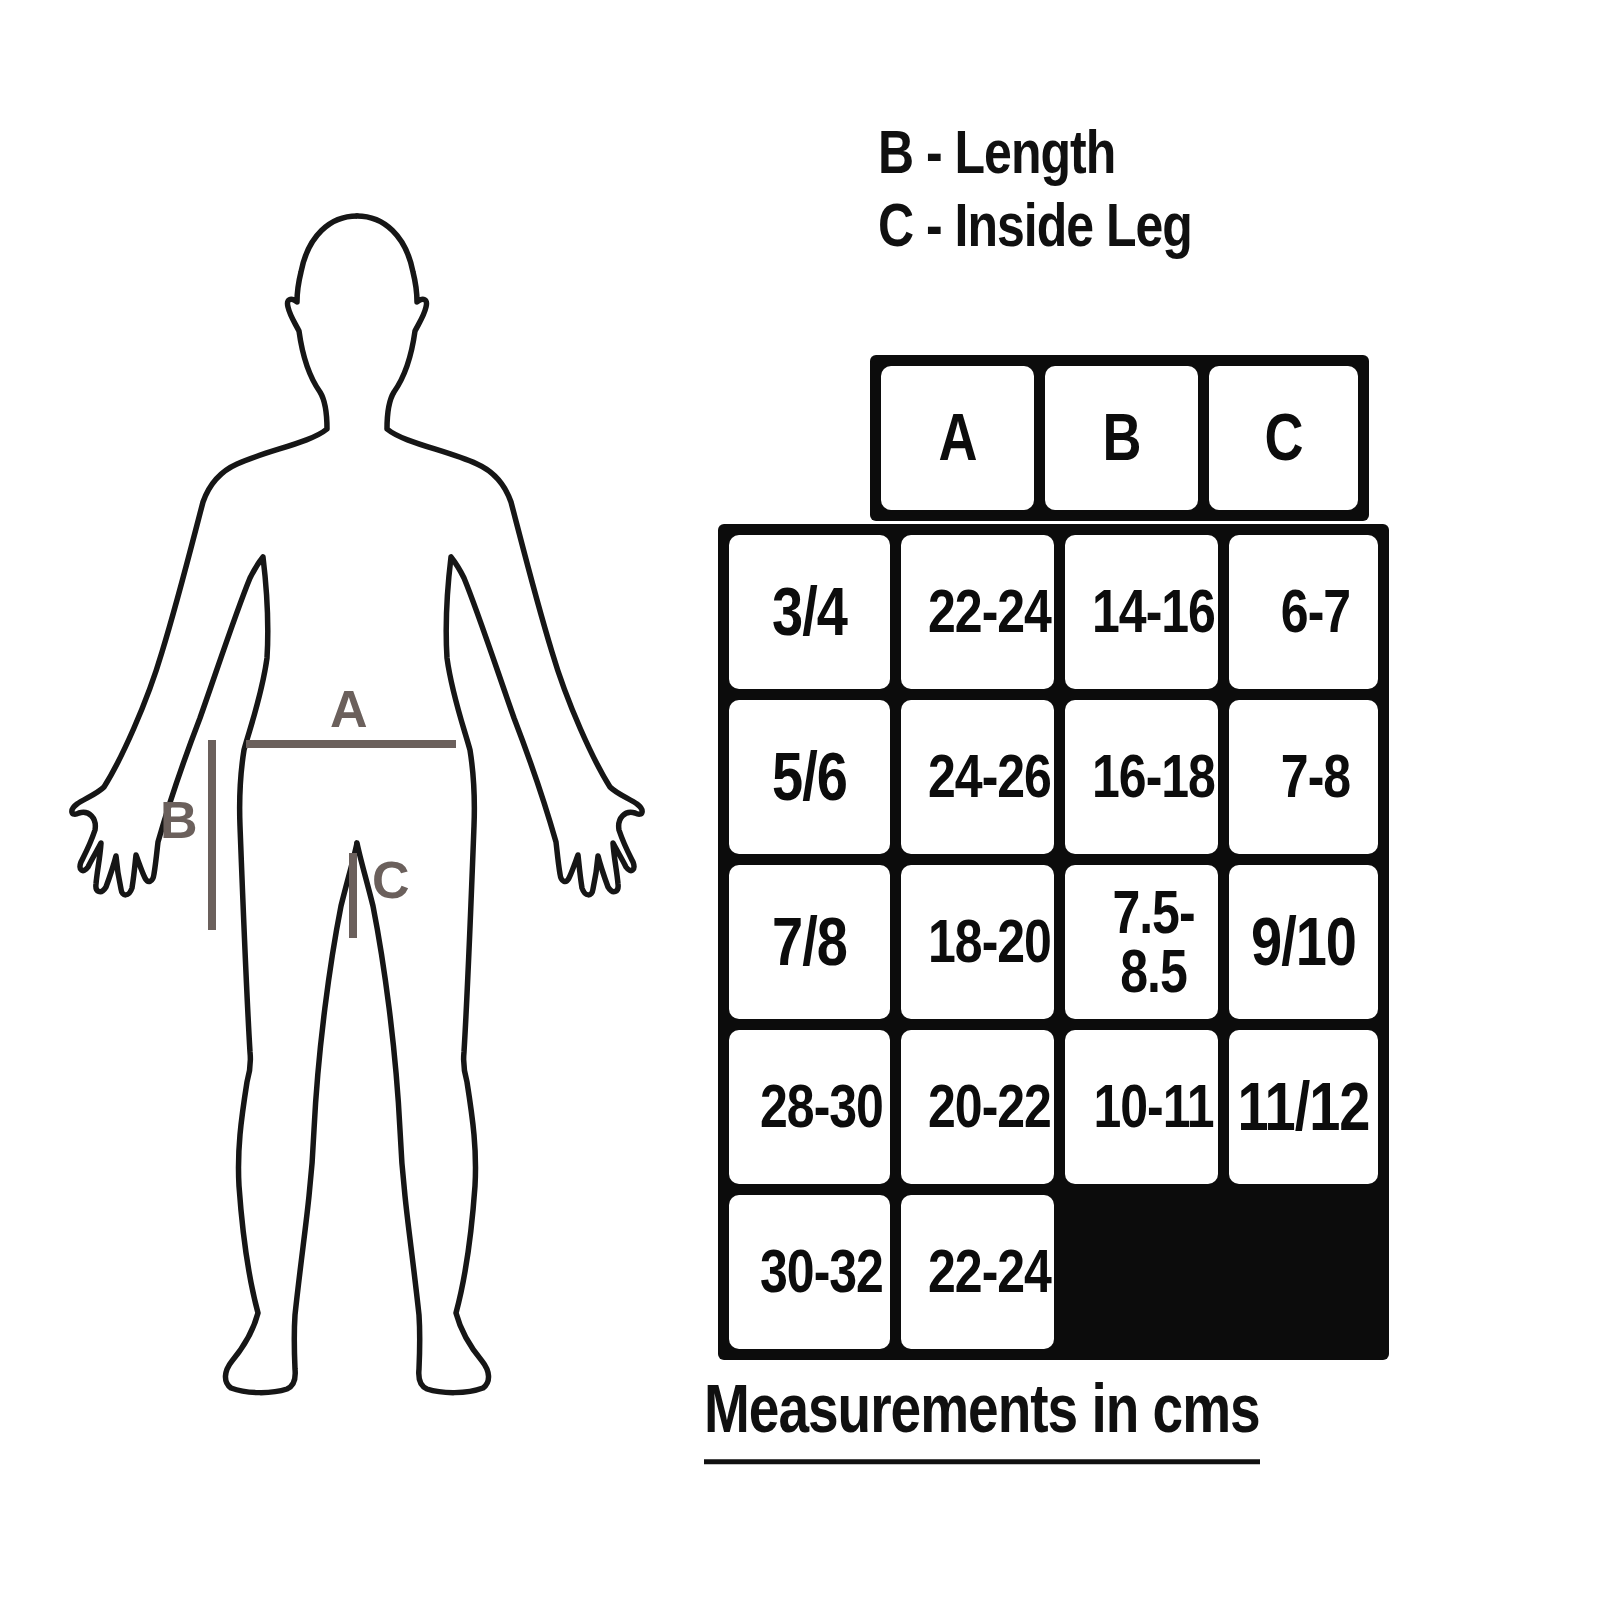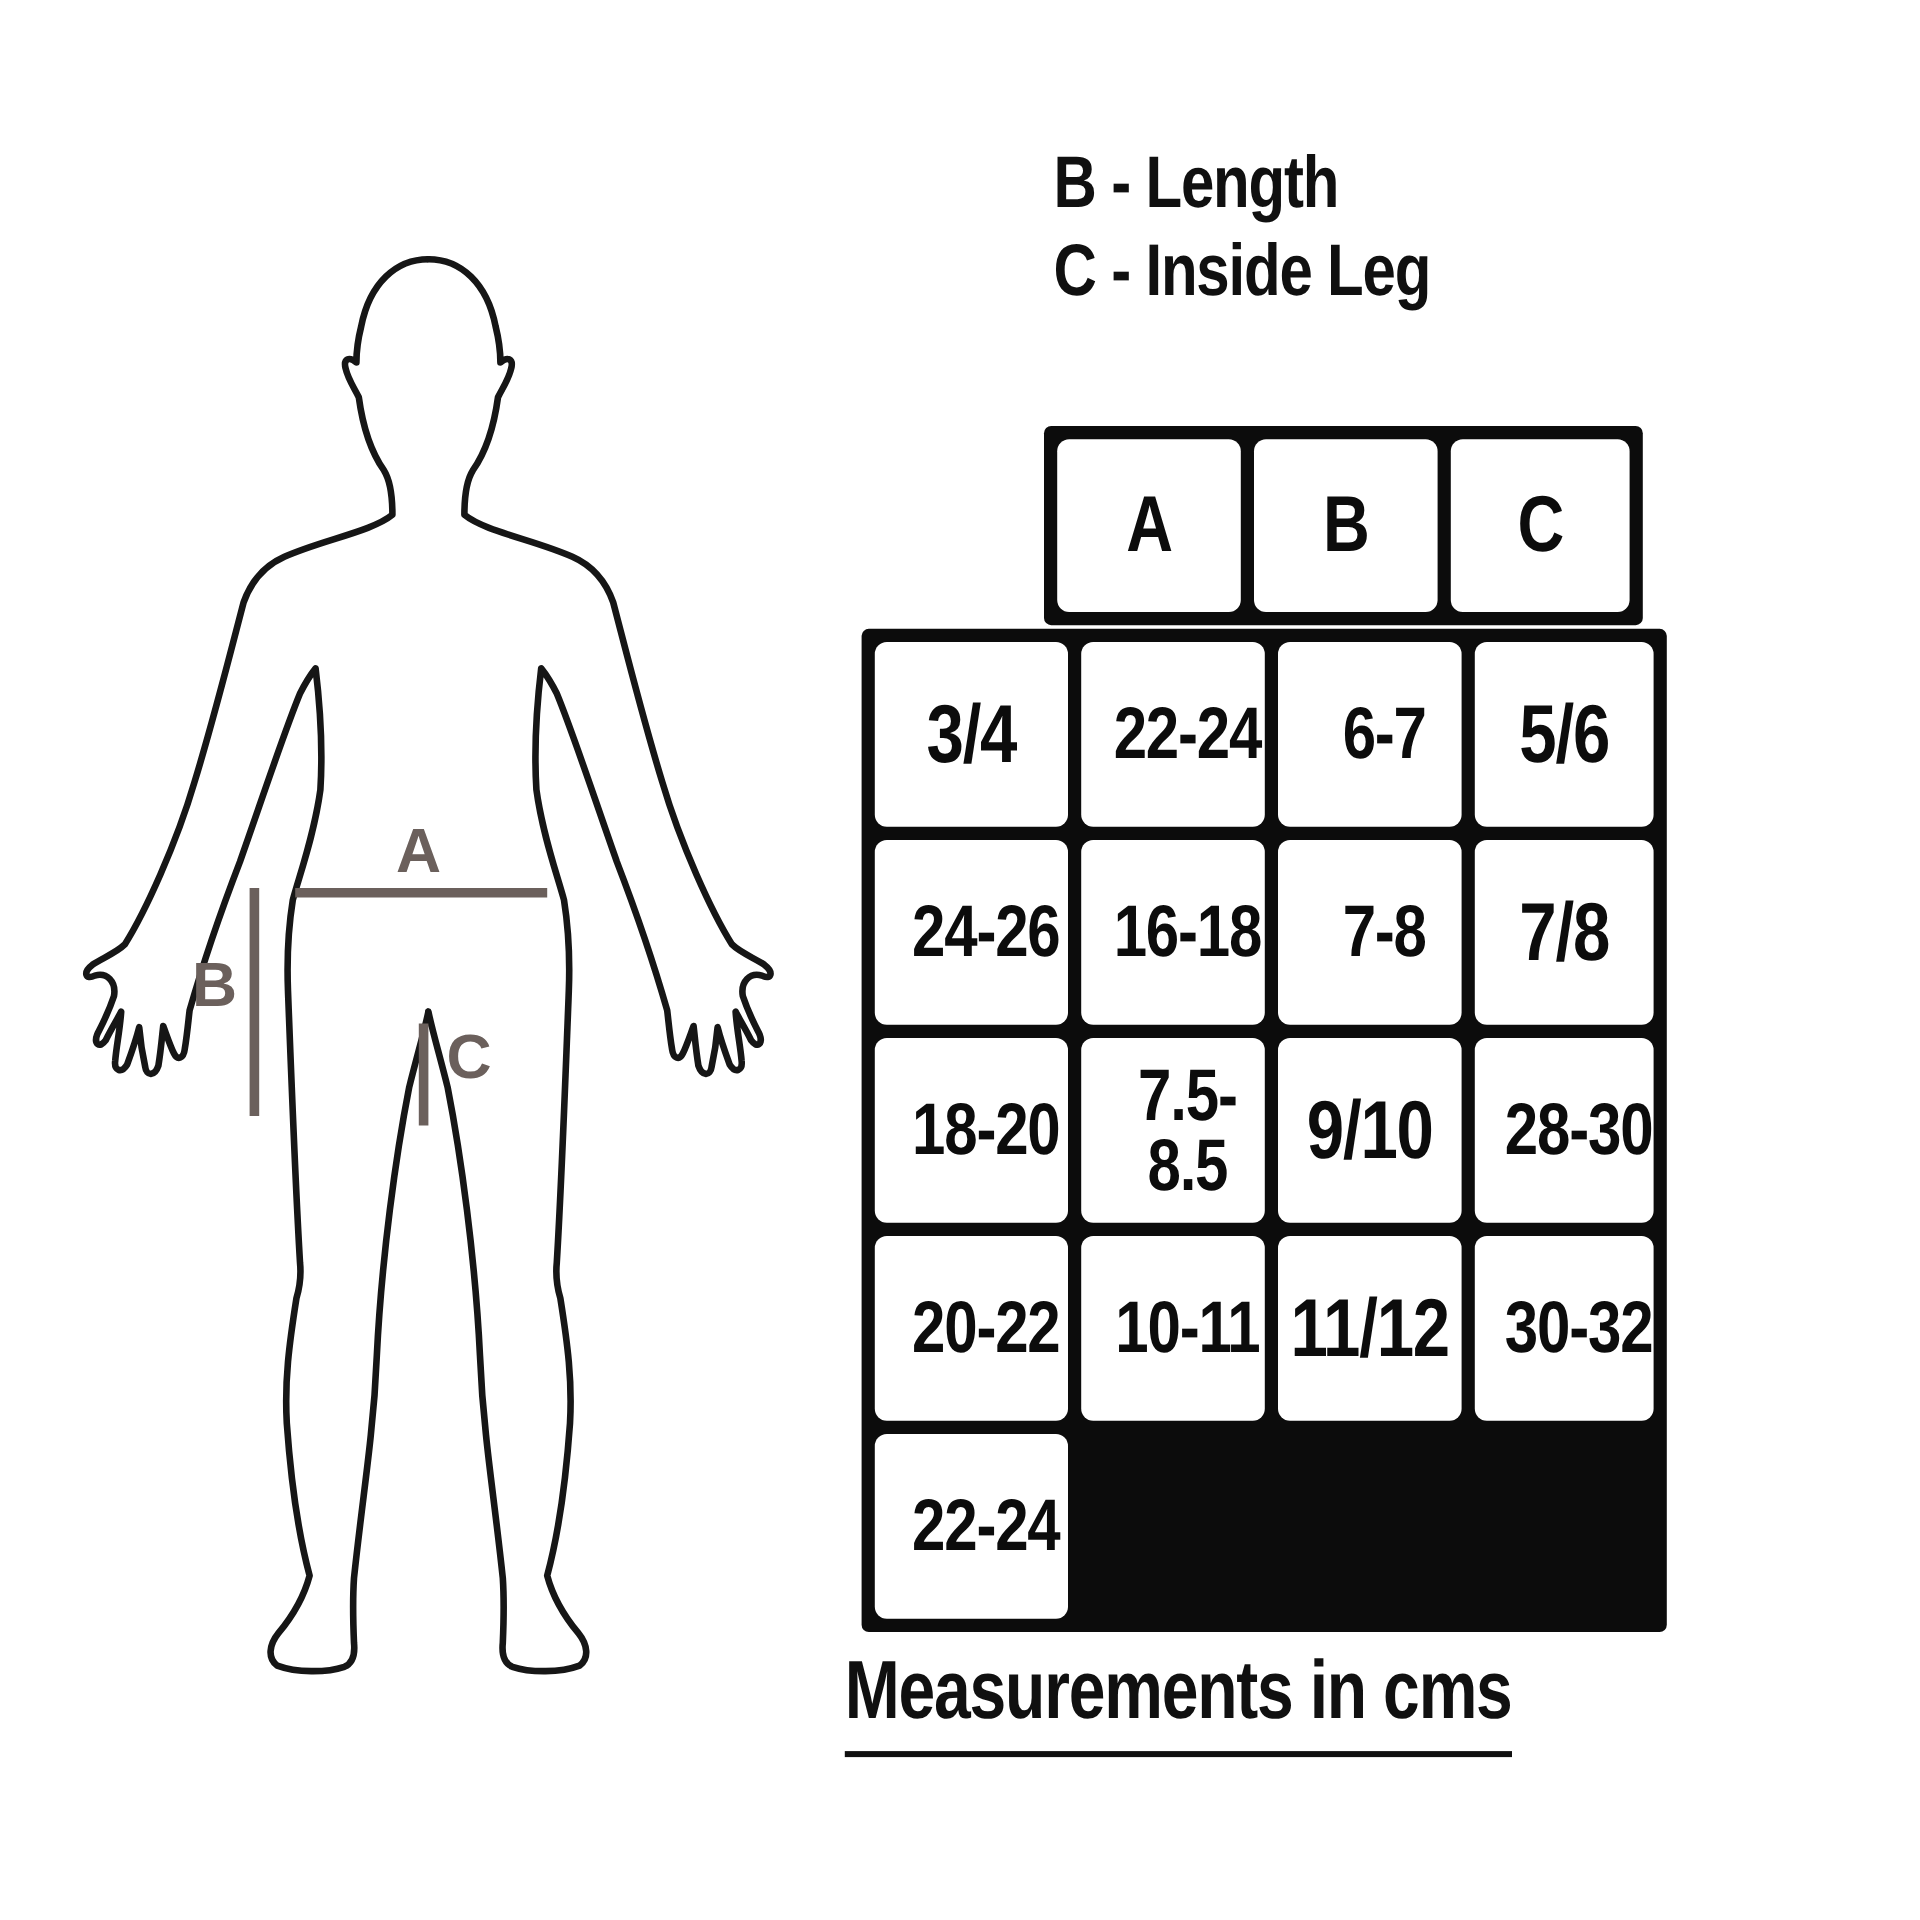--- a/index.html
+++ b/index.html
@@ -127,20 +127,23 @@
   </div>
 
   <div class="tbl-body">
     <div class="cell scell">
         <span>3/4</span>
       </div>
     <div class="cell vcell">
         <span>22-24</span>
       </div>
     <div class="cell vcell">
+        <span>14-16</span>
+      </div>
+    <div class="cell vcell">
         <span>6-7</span>
       </div>
 
     <div class="cell scell">
         <span>5/6</span>
       </div>
     <div class="cell vcell">
         <span>24-26</span>
       </div>
     <div class="cell vcell">

